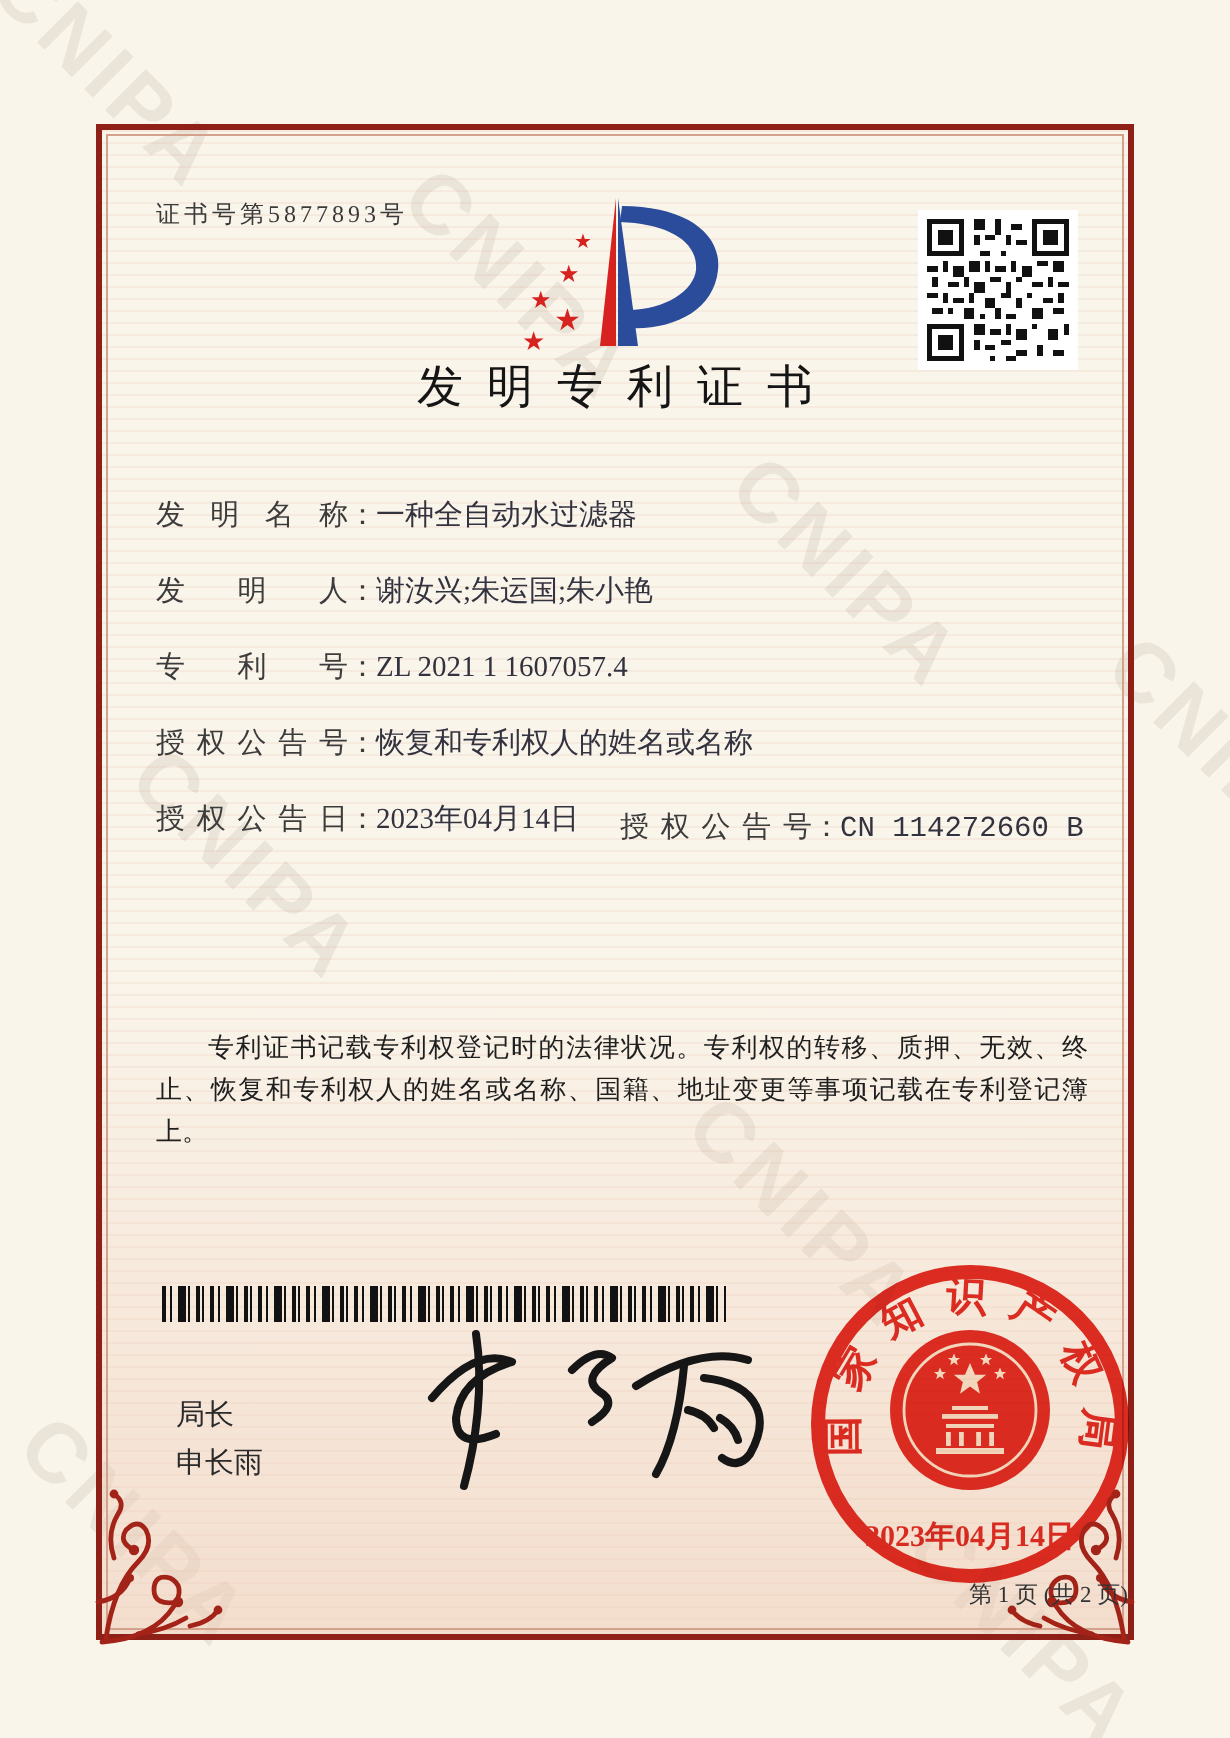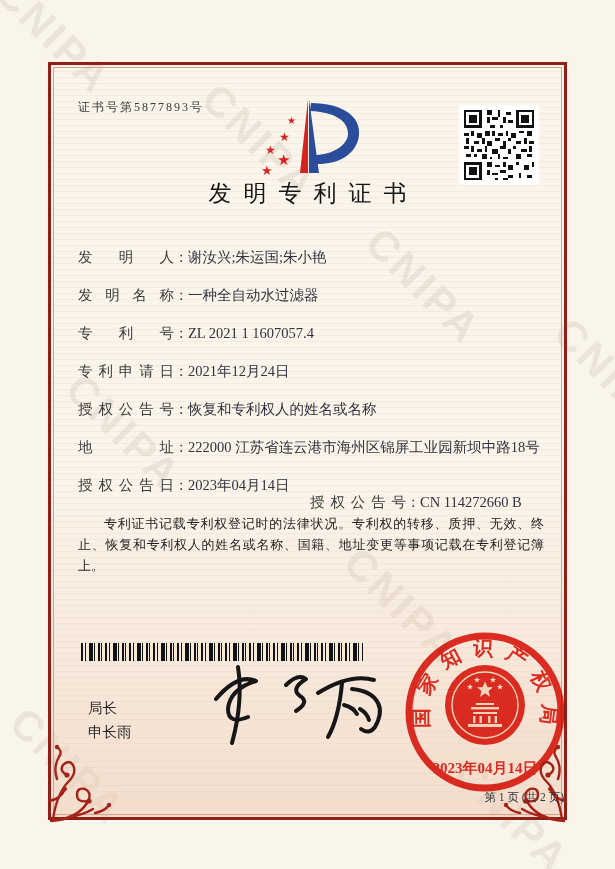--- a/index.html
+++ b/index.html
@@ -22,21 +22,21 @@
   
   .qr{position:absolute;left:408px;top:40px;width:76px;height:76px;background:#fff;padding:2px;}
   .title{position:absolute;left:0;top:113px;width:100%;text-align:center;
          font-size:23px;font-weight:normal;color:#151515;letter-spacing:12px;text-indent:12px;}
   
   .fields{position:absolute;left:27px;top:183px;width:465px;}
   .frow{position:relative;height:38px;font-size:14.5px;color:#3c3c3c;}
   .flabel{display:inline-block;width:96px;text-align:justify;text-align-last:justify;vertical-align:top;}
   .fcolon{display:inline-block;width:14px;}
   .fvalue{color:#33323f;}
-  .fpair2{position:absolute;left:232px;top:17px;}
+  .fpair2{position:absolute;left:232px;top:4px;font-family:Liberation Mono, monospace;}
   
   .paras{position:absolute;left:27px;top:448px;width:466px;font-size:13px;line-height:21px;
          color:#1f1f1f;text-align:justify;}
   .paras p{margin:0;text-indent:2em;}
   
   .barcode{position:absolute;left:30px;top:578px;width:282px;height:18px;background:
     repeating-linear-gradient(to right,
       #121212 0 2px, transparent 2px 4px,
       #121212 4px 5px, transparent 5px 8px,
       #121212 8px 12px, transparent 12px 13px,
@@ -97,36 +97,30 @@
           <rect x="23" y="3" width="3" height="3"></rect>
           <rect x="3" y="23" width="3" height="3"></rect>
         <path d="M10 1h2v2h-2zM14 1h1v3h-1zM17 2h2v1h-2zM10 4h1v2h-1zM12 4h2v1h-2zM16 4h1v2h-1zM18 5h2v1h-2zM11 7h2v1h-2zM15 7h1v1h-1zM1 10h2v1h-2zM4 9h1v2h-1zM6 10h2v2h-2zM9 9h2v2h-2zM12 9h1v2h-1zM14 10h2v1h-2zM17 9h1v2h-1zM19 10h2v2h-2zM22 9h2v1h-2zM25 9h2v2h-2zM2 12h1v2h-1zM5 13h2v1h-2zM8 12h1v2h-1zM10 13h2v2h-2zM13 12h2v1h-2zM16 13h1v2h-1zM18 12h1v1h-1zM21 13h2v1h-2zM24 12h1v2h-1zM26 13h2v1h-2zM1 15h2v1h-2zM4 15h1v2h-1zM6 16h2v1h-2zM9 15h1v2h-1zM12 16h2v2h-2zM15 15h2v1h-2zM18 16h1v2h-1zM20 15h1v1h-1zM23 16h2v1h-2zM26 15h1v2h-1zM2 18h2v1h-2zM5 18h1v1h-1zM8 18h2v2h-2zM11 19h1v1h-1zM14 18h1v2h-1zM16 19h2v1h-2zM21 18h2v2h-2zM25 18h2v1h-2zM10 21h2v2h-2zM13 22h2v1h-2zM16 21h1v2h-1zM18 22h2v2h-2zM21 21h1v1h-1zM24 22h2v2h-2zM27 21h1v2h-1zM10 24h1v2h-1zM12 25h2v1h-2zM15 24h2v1h-2zM18 26h2v1h-2zM22 25h1v2h-1zM25 26h2v1h-2zM13 27h1v1h-1zM16 27h2v1h-2z"></path>
       </g>
     </svg>
 
     <div class="title">发明专利证书</div>
 
     <div class="fields">
       <div class="frow">
+        <span class="flabel">发明名称</span><span class="fcolon">：</span><span class="fvalue">一种全自动水过滤器</span>
+      </div>
+      <div class="frow">
         <span class="flabel">发明人</span><span class="fcolon">：</span><span class="fvalue">谢汝兴;朱运国;朱小艳</span>
       </div>
       <div class="frow">
-        <span class="flabel">发明名称</span><span class="fcolon">：</span><span class="fvalue">一种全自动水过滤器</span>
-      </div>
-      <div class="frow">
         <span class="flabel">专利号</span><span class="fcolon">：</span><span class="fvalue">ZL 2021 1 1607057.4</span>
       </div>
       <div class="frow">
-        <span class="flabel">专利申请日</span><span class="fcolon">：</span><span class="fvalue">2021年12月24日</span>
-      </div>
-      <div class="frow">
         <span class="flabel">授权公告号</span><span class="fcolon">：</span><span class="fvalue">恢复和专利权人的姓名或名称</span>
-      </div>
-      <div class="frow">
-        <span class="flabel">地址</span><span class="fcolon">：</span><span class="fvalue">222000 江苏省连云港市海州区锦屏工业园新坝中路18号</span>
       </div>
       <div class="frow">
         <span class="flabel">授权公告日</span><span class="fcolon">：</span><span class="fvalue">2023年04月14日</span>
         <span class="fpair2">
           <span class="flabel">授权公告号</span><span class="fcolon">：</span><span class="fvalue">CN 114272660 B</span>
         </span>
       </div>
     </div>
 
     <div class="paras">

